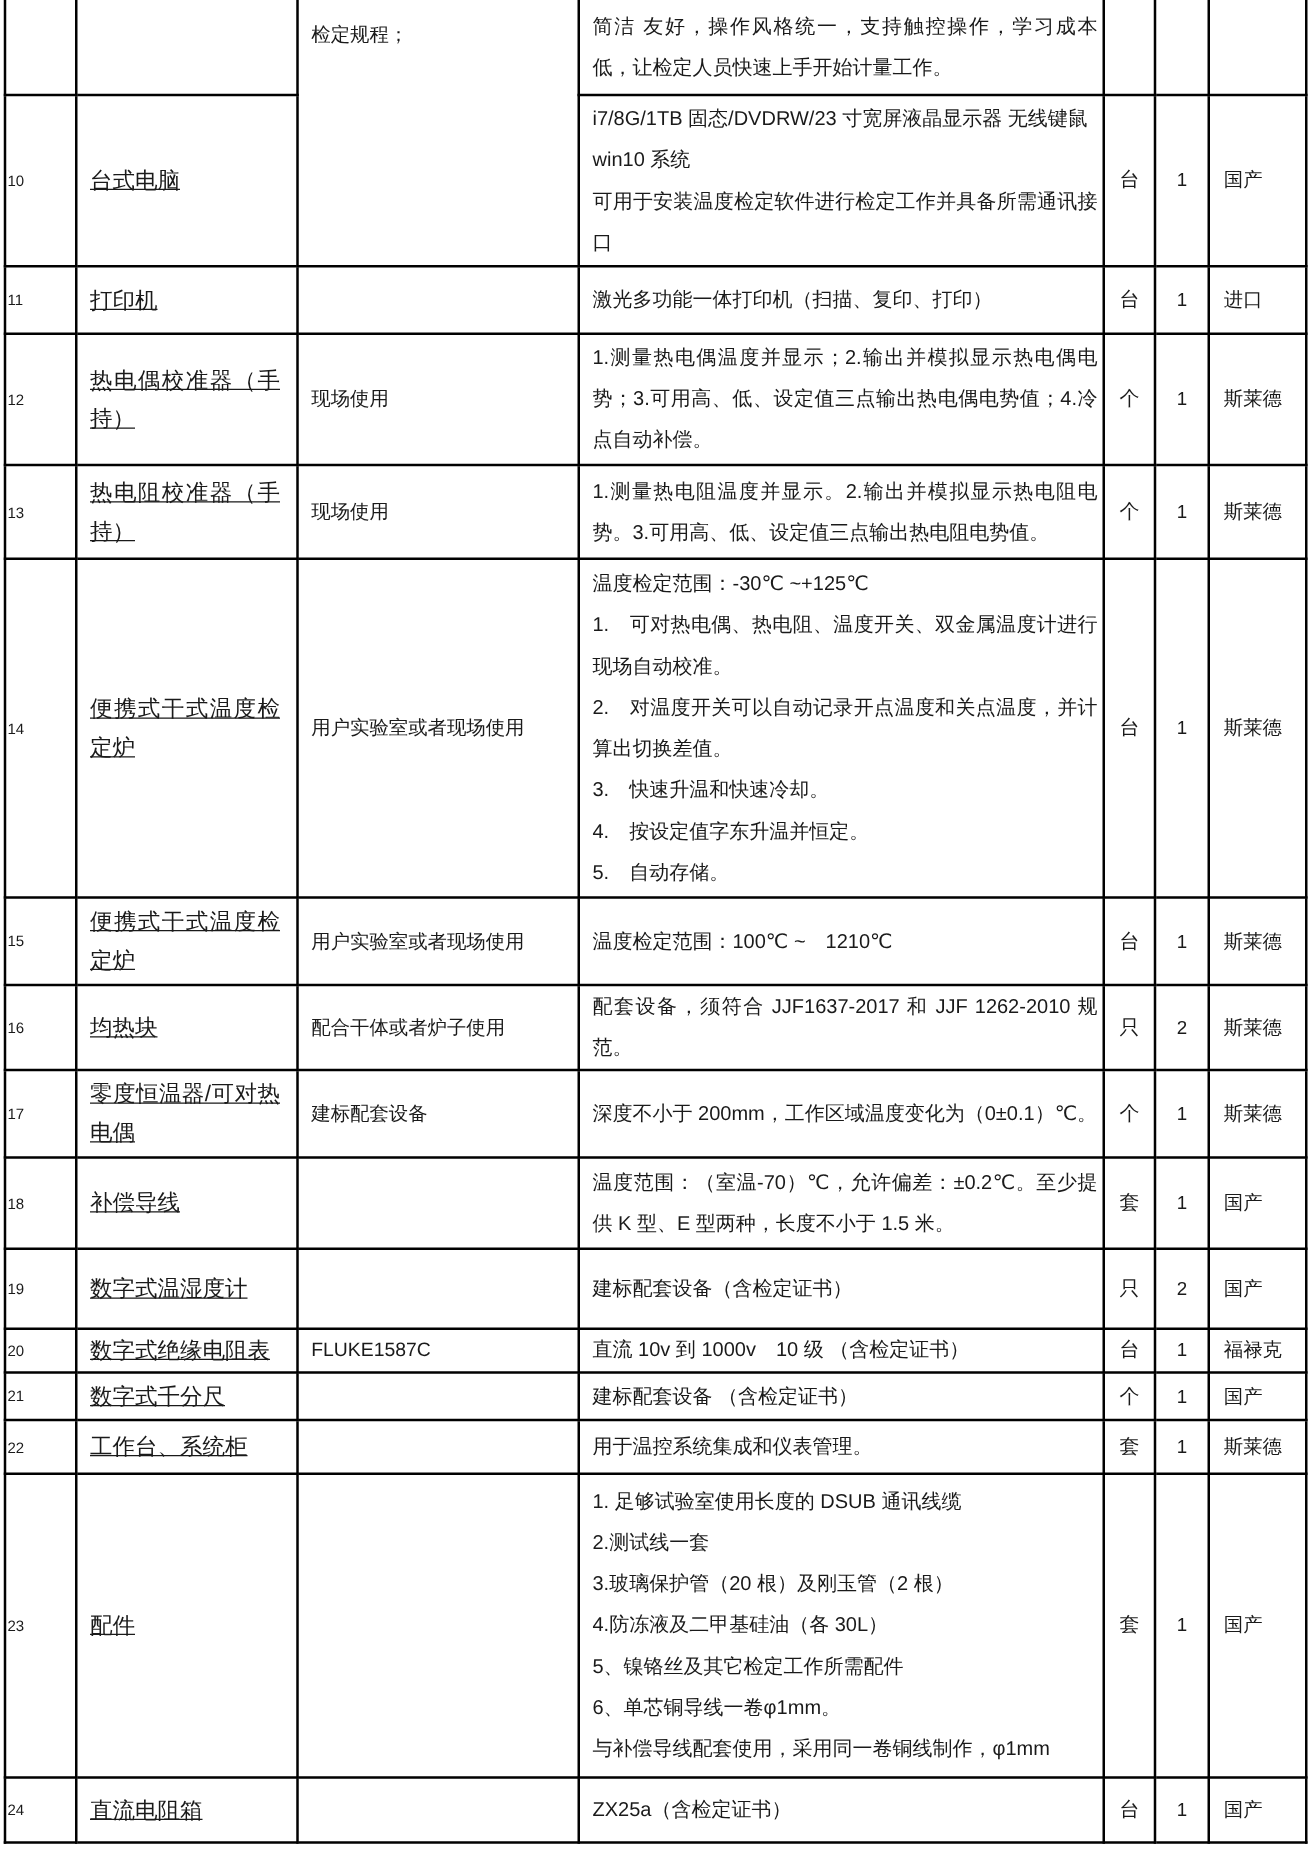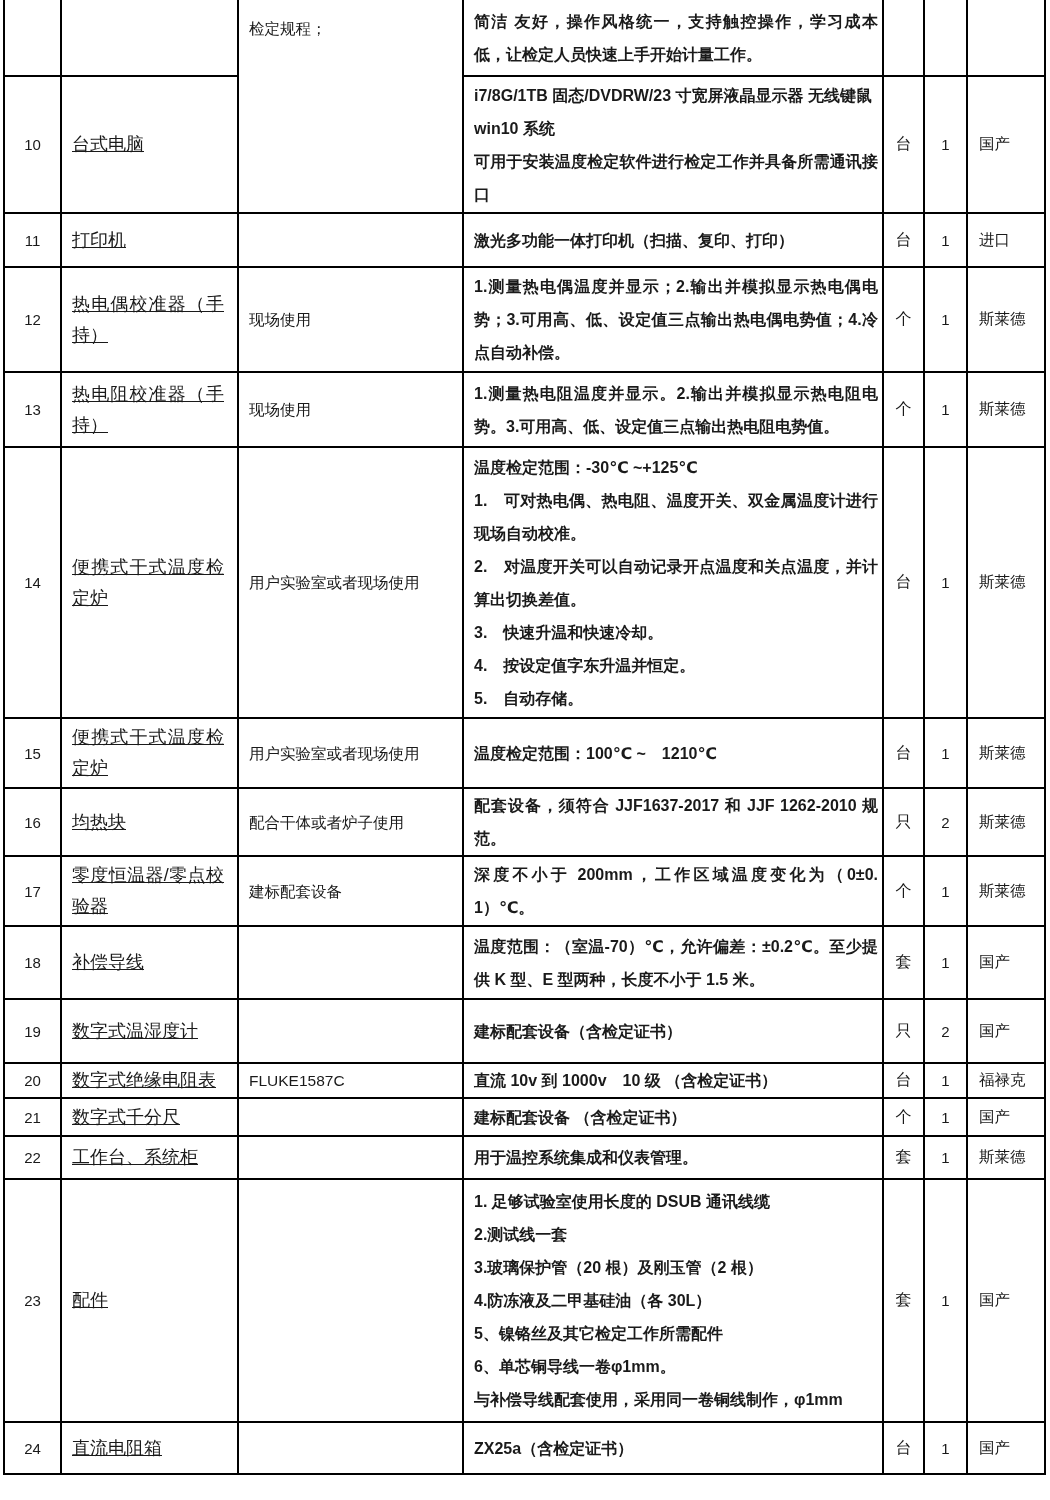--- a/index.html
+++ b/index.html
@@ -24,43 +24,41 @@
   }
   td {
     border: 2px solid #000000;
     vertical-align: middle;
     overflow: hidden;
   }
   
   .bt0 { border-top: none; margin-left: 12px; }
 
   .c-no {
-    text-align: center;
-    font-size: 15px;
+    font-size: 12px;
   }
   .c-name {
     padding: 0 13px 0 10px;
     font-size: 18px;
     line-height: 31px;
     text-align: justify;
     word-break: break-all;
     text-decoration: underline;
   }
   .c-note {
     padding: 0 8px 0 10px;
     font-size: 15.5px;
     line-height: 31px;
   }
   .c-note.top-cell {
     vertical-align: top;
     padding-top: 13px;
   }
   .c-desc {
     padding: 0 4px 0 10px;
-    font-weight: bold;
   }
   .c-desc p {
     margin: 0;
     font-size: 16px;
     line-height: 33px;
     text-align: justify;
     word-break: break-all;
   }
   .c-unit {
     text-align: center;
@@ -189,21 +187,21 @@
         <td class="c-desc">
           <p>配套设备，须符合 JJF1637-2017 和 JJF 1262-2010 规范。</p>
         </td>
         <td class="c-unit">只</td>
         <td class="c-qty">2</td>
         <td class="c-origin">斯莱德</td>
       </tr>
 
       <tr style="height:70px">
         <td class="c-no">17</td>
-        <td class="c-name">零度恒温器/零点校验器</td>
+        <td class="c-name">零度恒温器/可对热电偶</td>
         <td class="c-note">建标配套设备</td>
         <td class="c-desc">
           <p>深度不小于 200mm，工作区域温度变化为（0±0.1）℃。</p>
         </td>
         <td class="c-unit">个</td>
         <td class="c-qty">1</td>
         <td class="c-origin">斯莱德</td>
       </tr>
 
       <tr style="height:73px">

